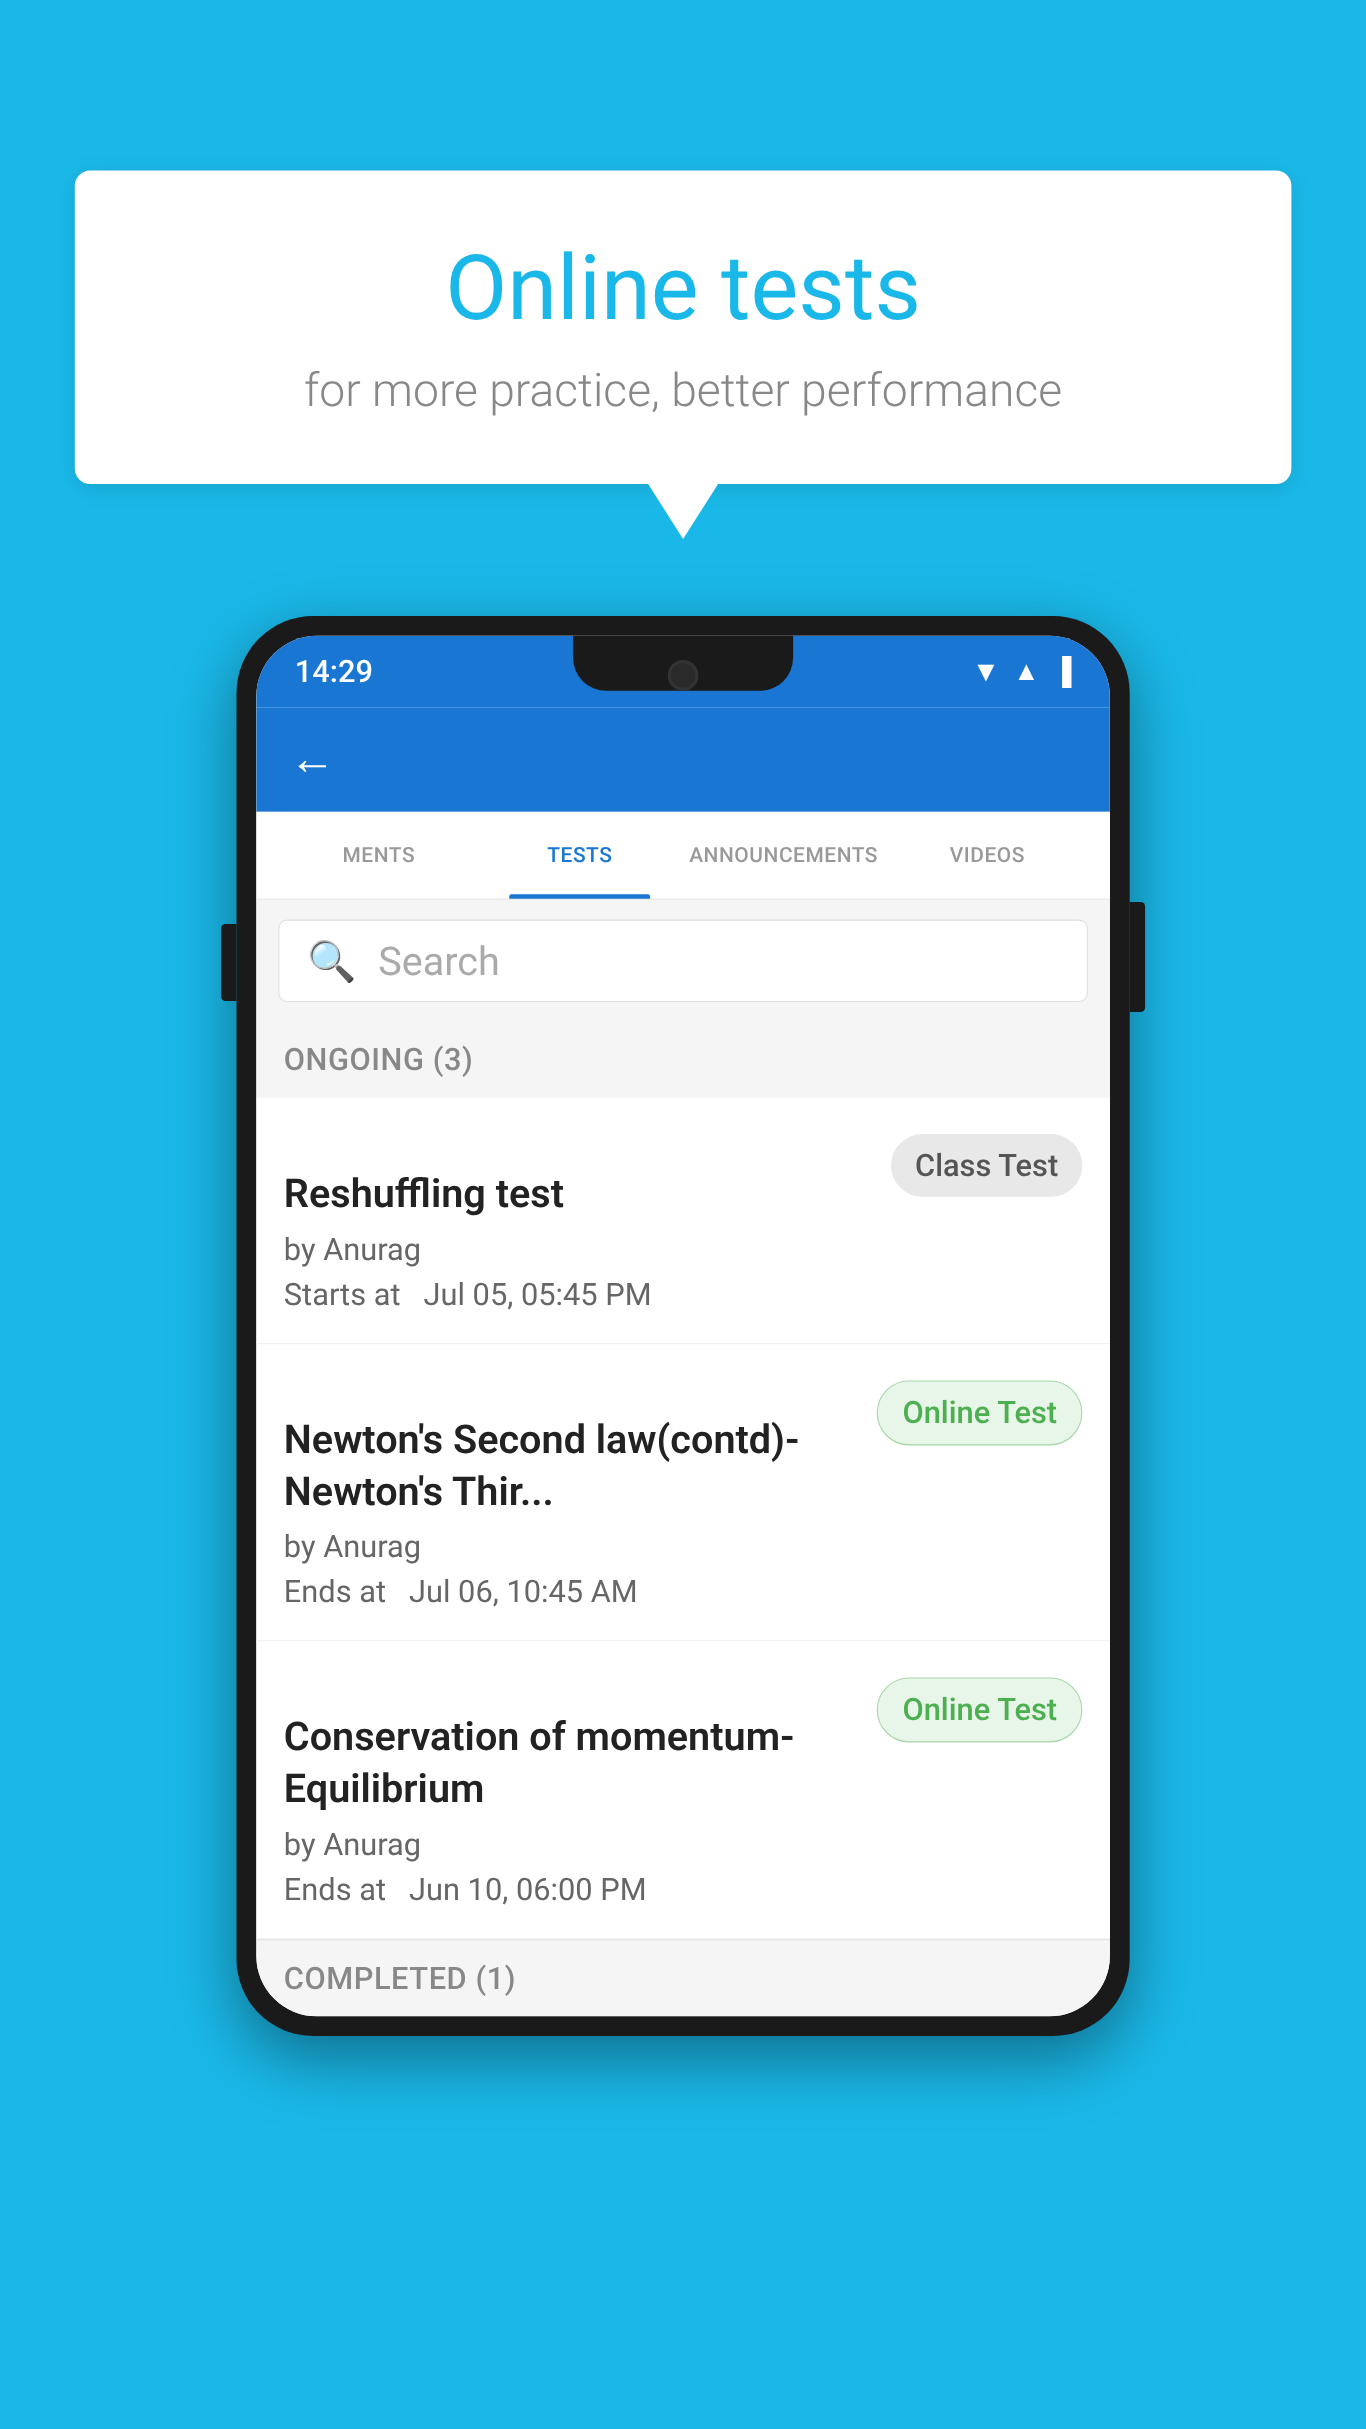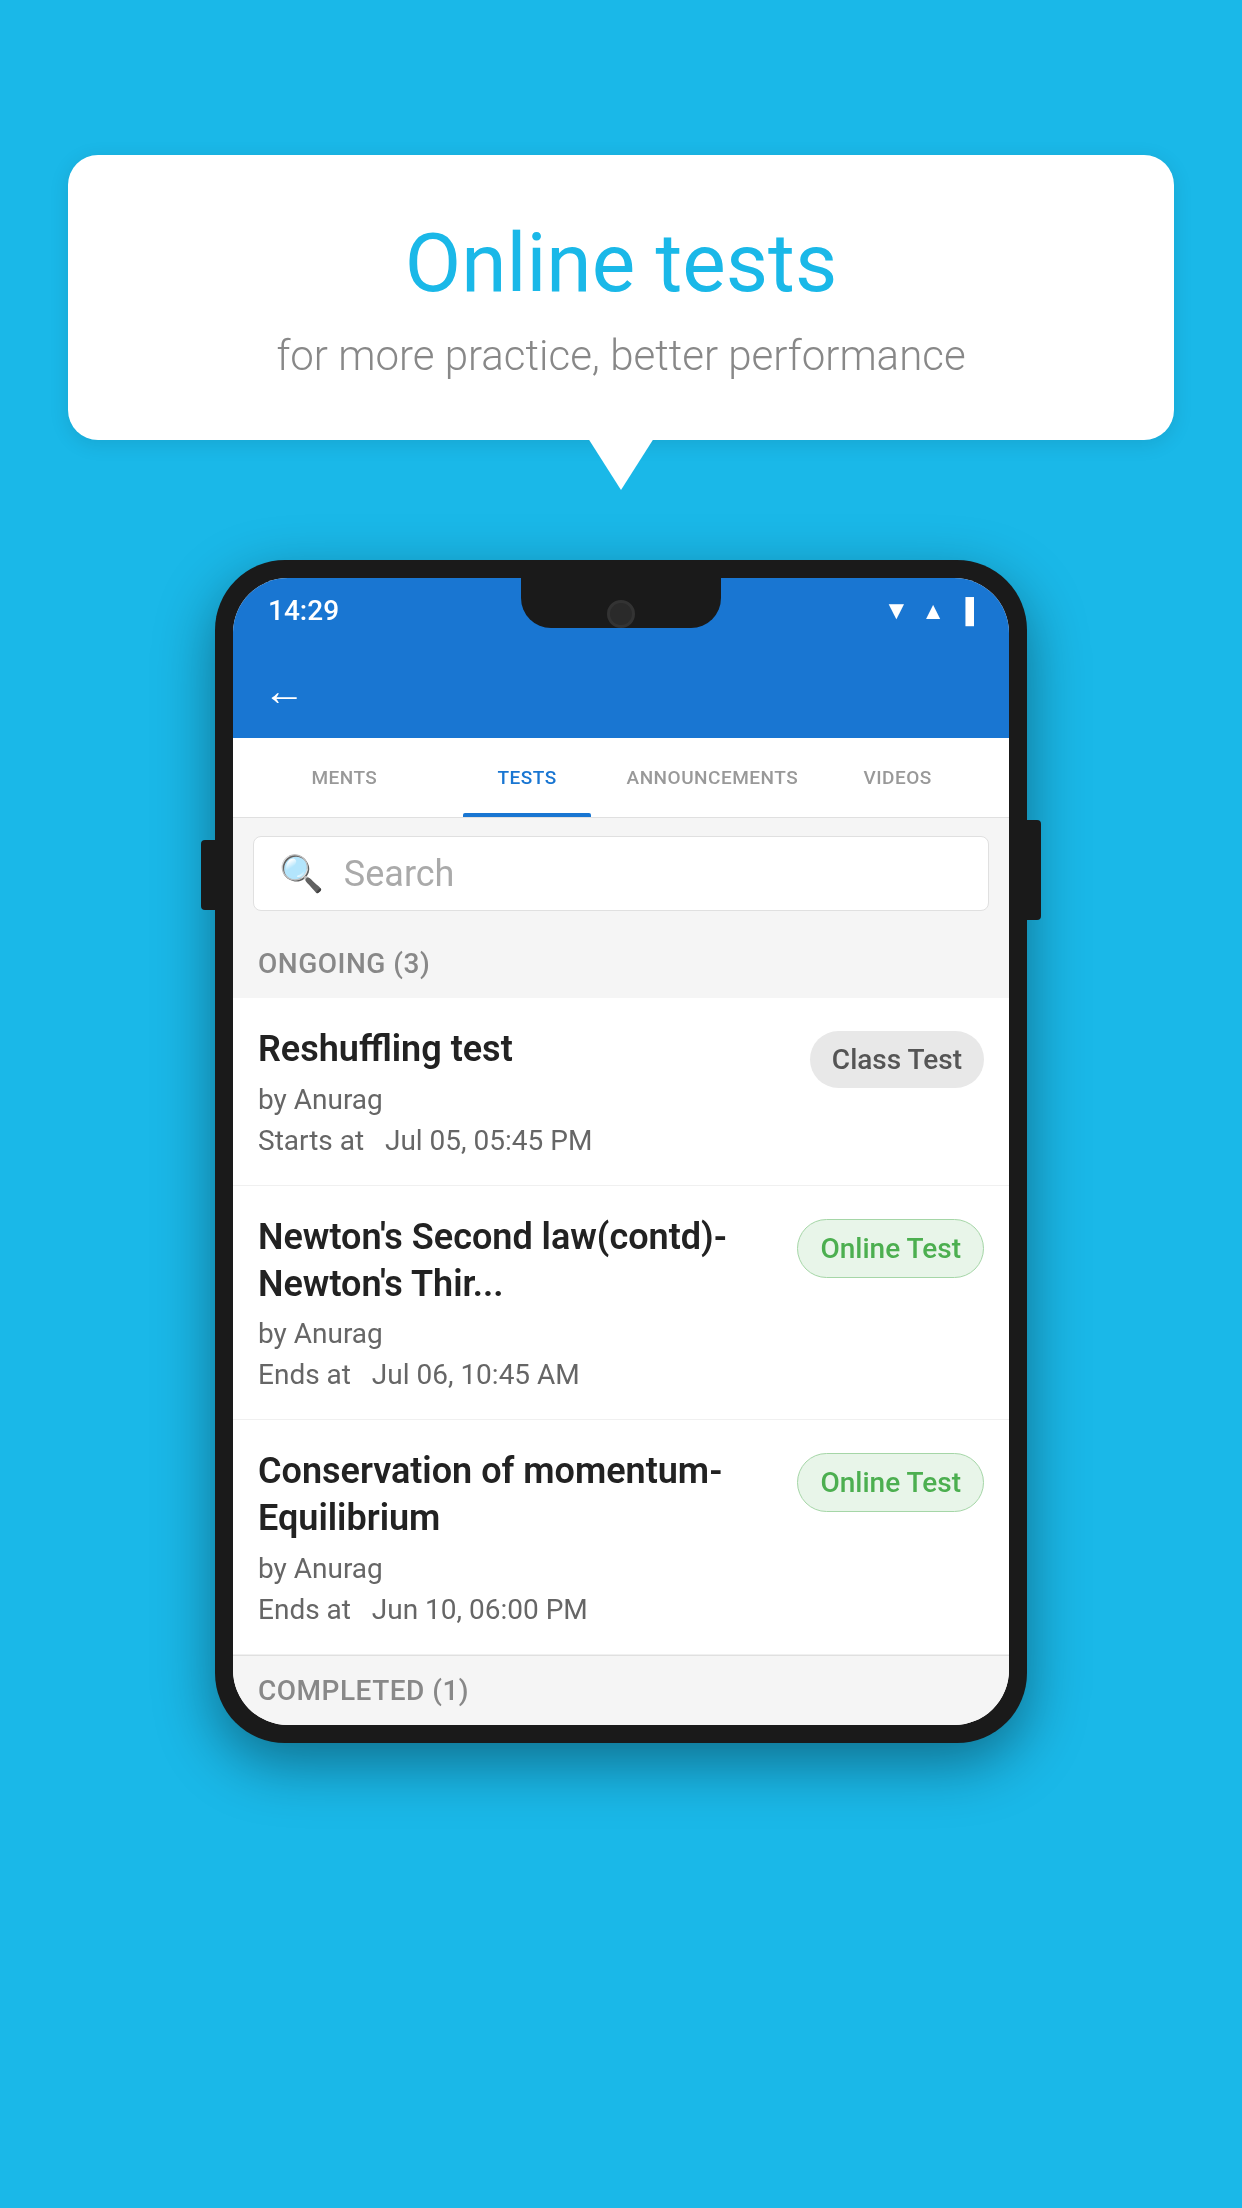--- a/index.html
+++ b/index.html
@@ -19,21 +19,21 @@
       top: 155px;
       left: 68px;
       right: 68px;
       display: flex;
       flex-direction: column;
       align-items: center;
     }
 
     .speech-bubble {
       background: white;
-      border-radius: 30px;
+      border-radius: 14px;
       padding: 60px 80px;
       width: 100%;
       text-align: center;
       box-shadow: 0 4px 20px rgba(0,0,0,0.1);
       position: relative;
     }
 
     .speech-bubble::after {
       content: '';
       position: absolute;
@@ -274,20 +274,21 @@
       padding: 28px 25px;
       border-bottom: 1px solid #f0f0f0;
       display: flex;
       align-items: flex-start;
       justify-content: space-between;
       gap: 20px;
     }
 
     .test-content {
       flex: 1;
+      margin-top: 36px;
     }
 
     .test-name {
       font-size: 36px;
       font-weight: 600;
       color: #222;
       margin-bottom: 10px;
       line-height: 1.3;
     }
 

